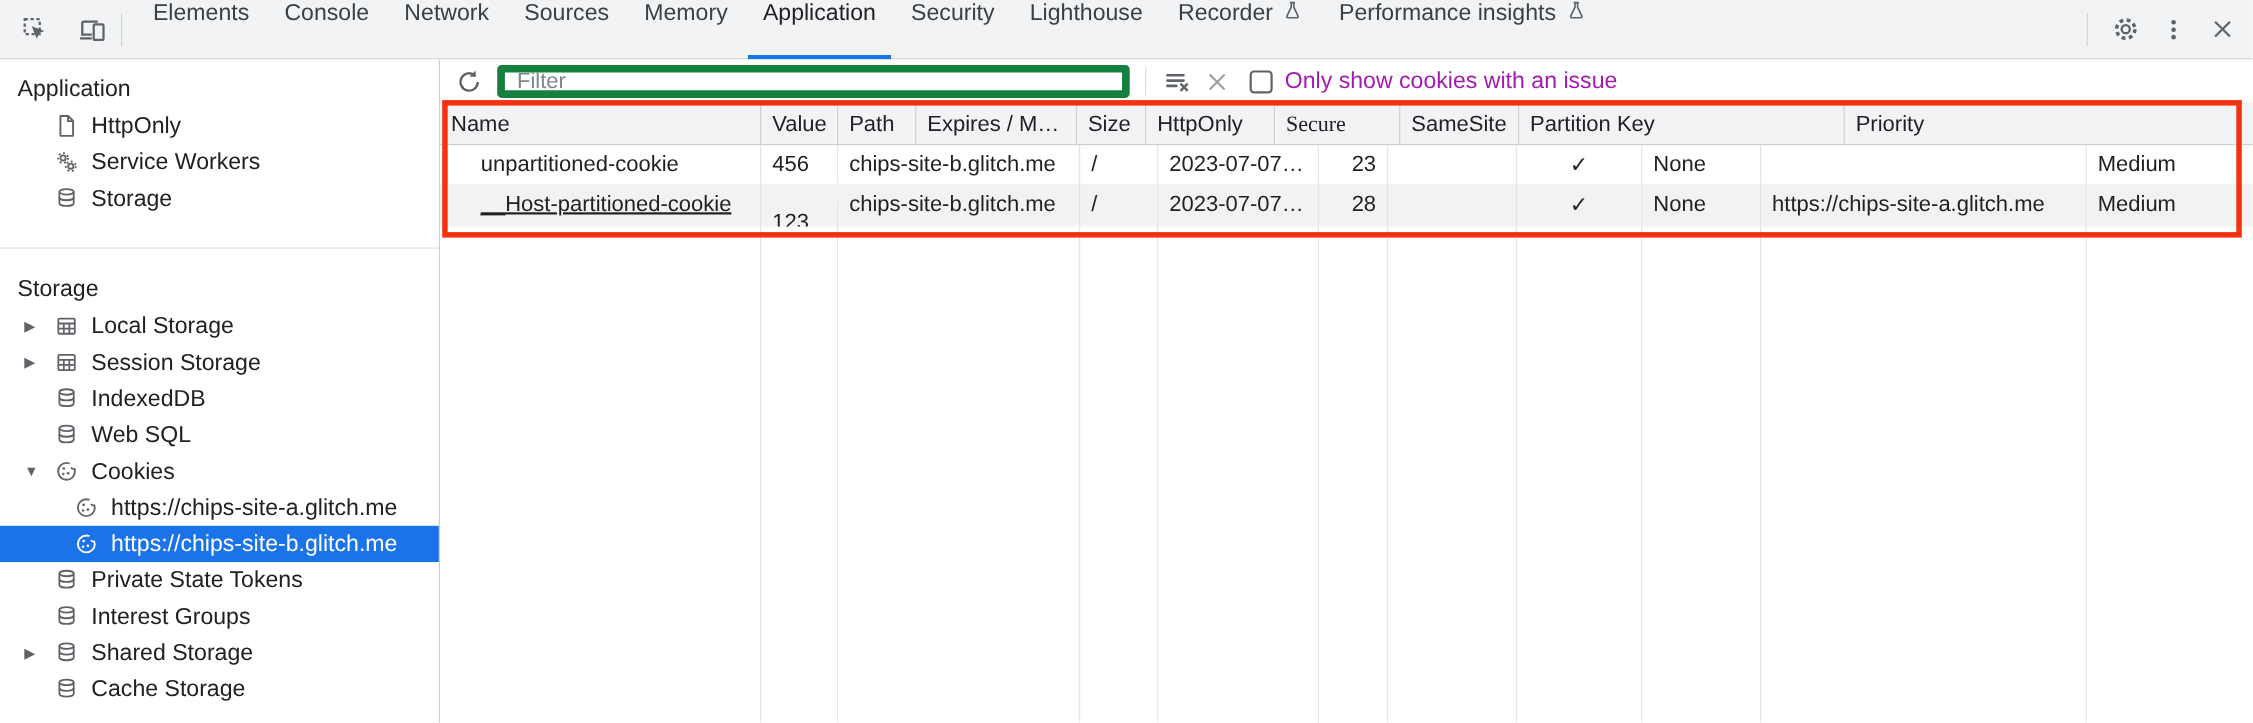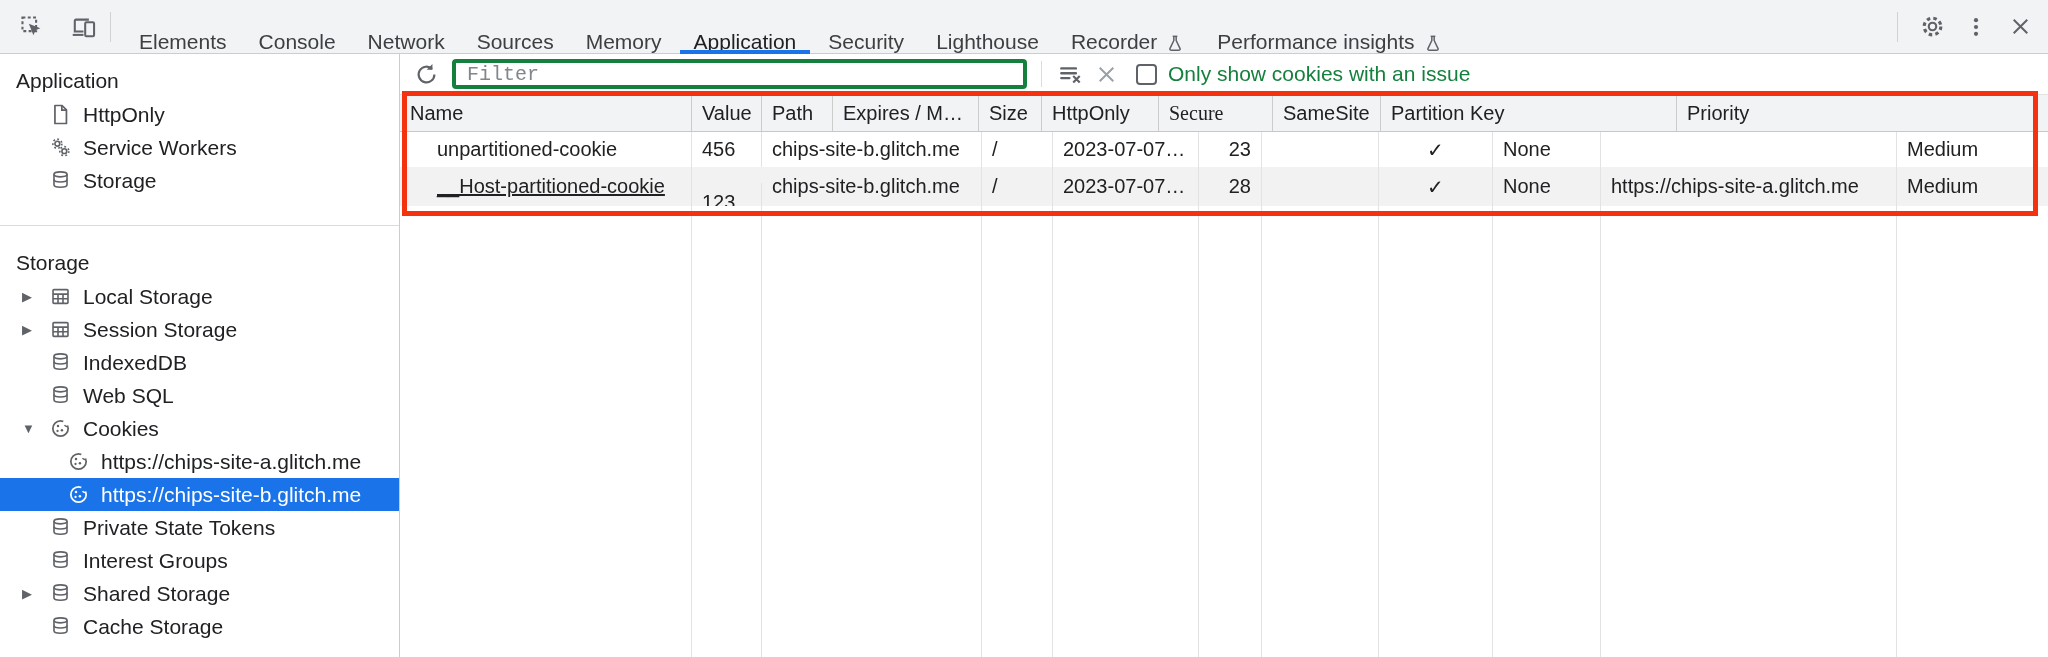--- a/index.html
+++ b/index.html
@@ -8,21 +8,21 @@
   .devtools { width:2048px; height:657px; display:flex; flex-direction:column; background:#fff; }
 
   
   .tabbar { flex:0 0 54px; height:54px; background:#f1f3f4; border-bottom:1px solid #cacdd1;
             display:flex; align-items:center; }
   .tb-left { display:flex; align-items:center; padding-left:14px; gap:16px; }
   .tb-divider { width:1px; height:30px; background:#cfd1d4; margin:0 8px; }
   .iconbtn { width:36px; height:36px; display:flex; align-items:center; justify-content:center; cursor:pointer; }
   .icon svg { display:block; color:#5f6368; }
   .tabs { display:flex; align-items:center; height:54px; margin-left:4px; }
-  .tab { height:54px; display:flex; align-items:flex-end; padding:0 16px; font-size:21px;
+  .tab { height:54px; display:flex; align-items:flex-start; padding:0 16px; font-size:21px;
          color:#3c4043; position:relative; cursor:pointer; white-space:nowrap; }
   .tab.active { color:#202124; }
   .tab.active::after { content:""; position:absolute; left:2px; right:2px; bottom:0; height:4px; background:#1a73e8; }
   .tab .icon { margin-left:8px; }
   .tb-right { margin-left:auto; display:flex; align-items:center; gap:8px; padding-right:10px; }
 
   
   .dt-body { flex:1; display:flex; min-height:0; }
 
   
@@ -37,28 +37,28 @@
   .tree-item .icon svg { width:23px; height:23px; }
   .tree-label { margin-left:11px; }
   .tree-item.child { padding-left:40px; }
   .tree-item.selected { background:#1a73e8; color:#fff; --row-bg:#1a73e8; }
   .tree-item.selected .icon svg, .tree-item.selected .twisty { color:#fff; }
 
   
   .main { flex:1; display:flex; flex-direction:column; min-width:0; position:relative; background:#fff; }
   .filterbar { flex:0 0 41px; height:41px; display:flex; align-items:center; padding-left:8px;
                border-bottom:1px solid #e2e2e2; }
-  .filter-input { width:575px; height:30px; margin-left:8px; border:4px solid #15803d; border-radius:4px;
-                  font-family:Liberation Mono, monospace; font-size:20px; padding:0 11px; color:#0c4a6e; outline:none; }
+  .filter-input { width:575px; height:30px; margin-left:8px; border:7px solid #15803d; border-radius:4px;
+                  font-family:Liberation Sans, sans-serif; font-size:20px; padding:0 11px; color:#0c4a6e; outline:none; }
   .filter-input::placeholder { color:#80868b; }
   .fb-divider { width:1px; height:26px; background:#dcdcdc; margin:0 10px 0 14px; }
   .iconbtn.dim svg { color:#9aa0a6; }
   .checkbox { width:21px; height:21px; border:2px solid #5f6368; border-radius:4px; background:#fff;
               margin-left:12px; flex:0 0 21px; cursor:pointer; }
-  .cb-label { margin-left:11px; font-size:21px; color:#15803d; white-space:nowrap; cursor:pointer; }
+  .cb-label { margin-left:11px; font-size:21px; color:#a21caf; white-space:nowrap; cursor:pointer; }
 
   
   .grid { flex:1; display:flex; flex-direction:column; min-height:0; font-size:20px; }
   .g-row { display:flex; flex:0 0 35px; background:#fff; }
   .g-row.odd { background:#f2f2f2; }
   .g-row.g-head { flex:0 0 37px; background:#f1f3f4; border-bottom:1px solid #c8c8c8; }
   .g-row.g-fill { flex:1 1 auto; }
   .g-cell { height:100%; display:flex; align-items:center; padding:0 10px; border-right:1px solid #e3e3e3;
             white-space:nowrap; overflow:hidden; }
   .g-head .g-cell { border-right:1px solid #cccccc; }

